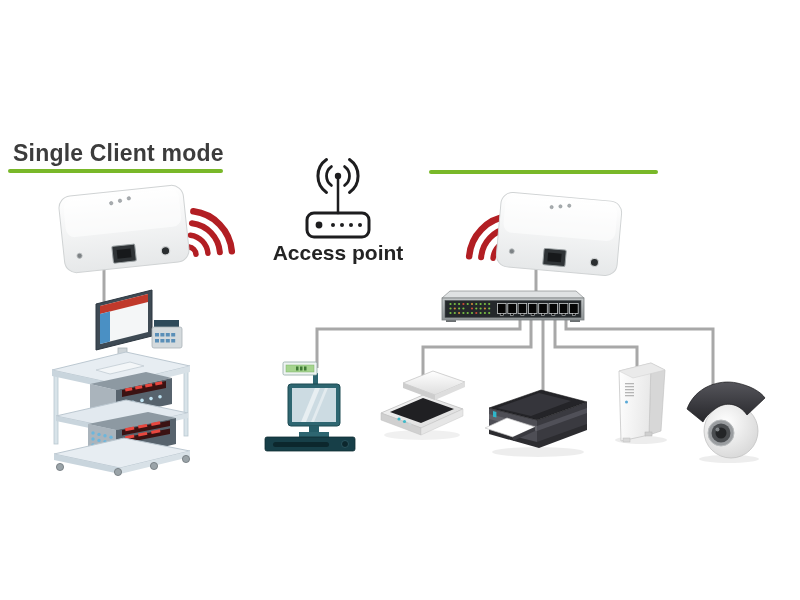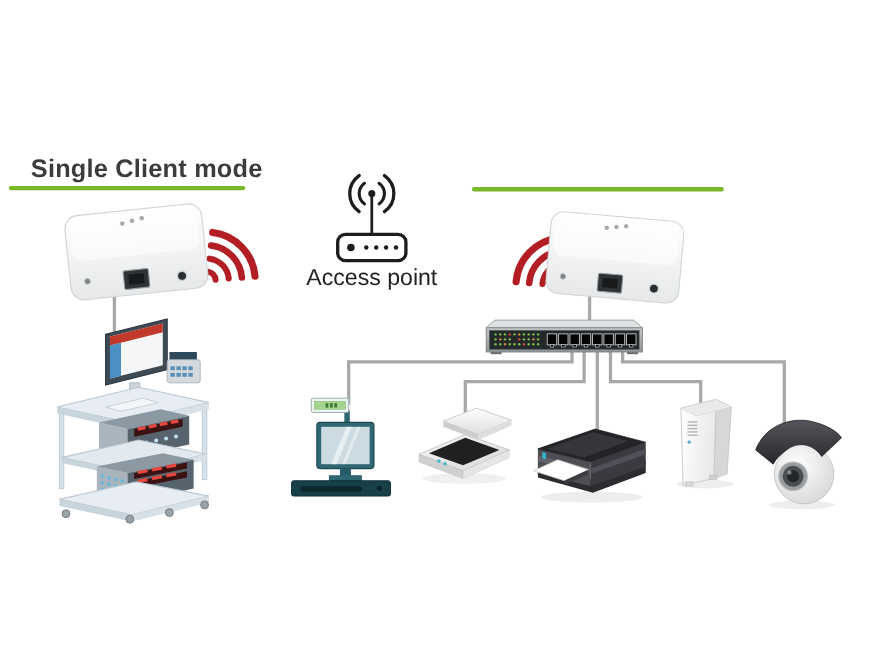--- a/index.html
+++ b/index.html
@@ -1,30 +1,30 @@
 <!DOCTYPE html>
 <html><head>
 <meta charset="utf-8">
 <style>
   html,body{margin:0;padding:0;background:#fff;}
   .stage{position:relative;width:800px;height:600px;background:#ffffff;overflow:hidden;
          font-family:"Liberation Sans", sans-serif;}
   .abs{position:absolute;}
   .mode-title{font-size:23px;font-weight:600;color:#3c3c3c;white-space:nowrap;letter-spacing:0.2px;}
   .underline{height:4px;background:#79b829;border-radius:2px;}
-  .ap-label{font-size:21px;font-weight:400;color:#242424;text-align:center;white-space:nowrap;}
+  .ap-label{font-size:21px;font-weight:700;color:#242424;text-align:center;white-space:nowrap;}
   svg{display:block;overflow:visible;}
   .layer1{z-index:1;} .layer2{position:absolute;z-index:2;}
 </style>
 </head>
 <body>
 
 <div class="stage">
 
-  <div class="abs mode-title" style="left:28px;top:140px;">Single Client mode</div>
+  <div class="abs mode-title" style="left:13px;top:140px;">Single Client mode</div>
   <div class="abs underline" style="left:8px;top:169px;width:215px;"></div>
 
   <div class="abs underline" style="left:429px;top:170px;width:229px;"></div>
 
   <svg class="abs layer1" style="left:0;top:0;" width="800" height="600">
     <g fill="none" stroke="#a8a8a8" stroke-width="3">
       <polyline points="104,256 104,340"></polyline>
       <polyline points="536,262 536,298"></polyline>
       <polyline points="520,316 520,329 317,329 317,368"></polyline>
       <polyline points="531,316 531,347 423,347 423,380"></polyline>

